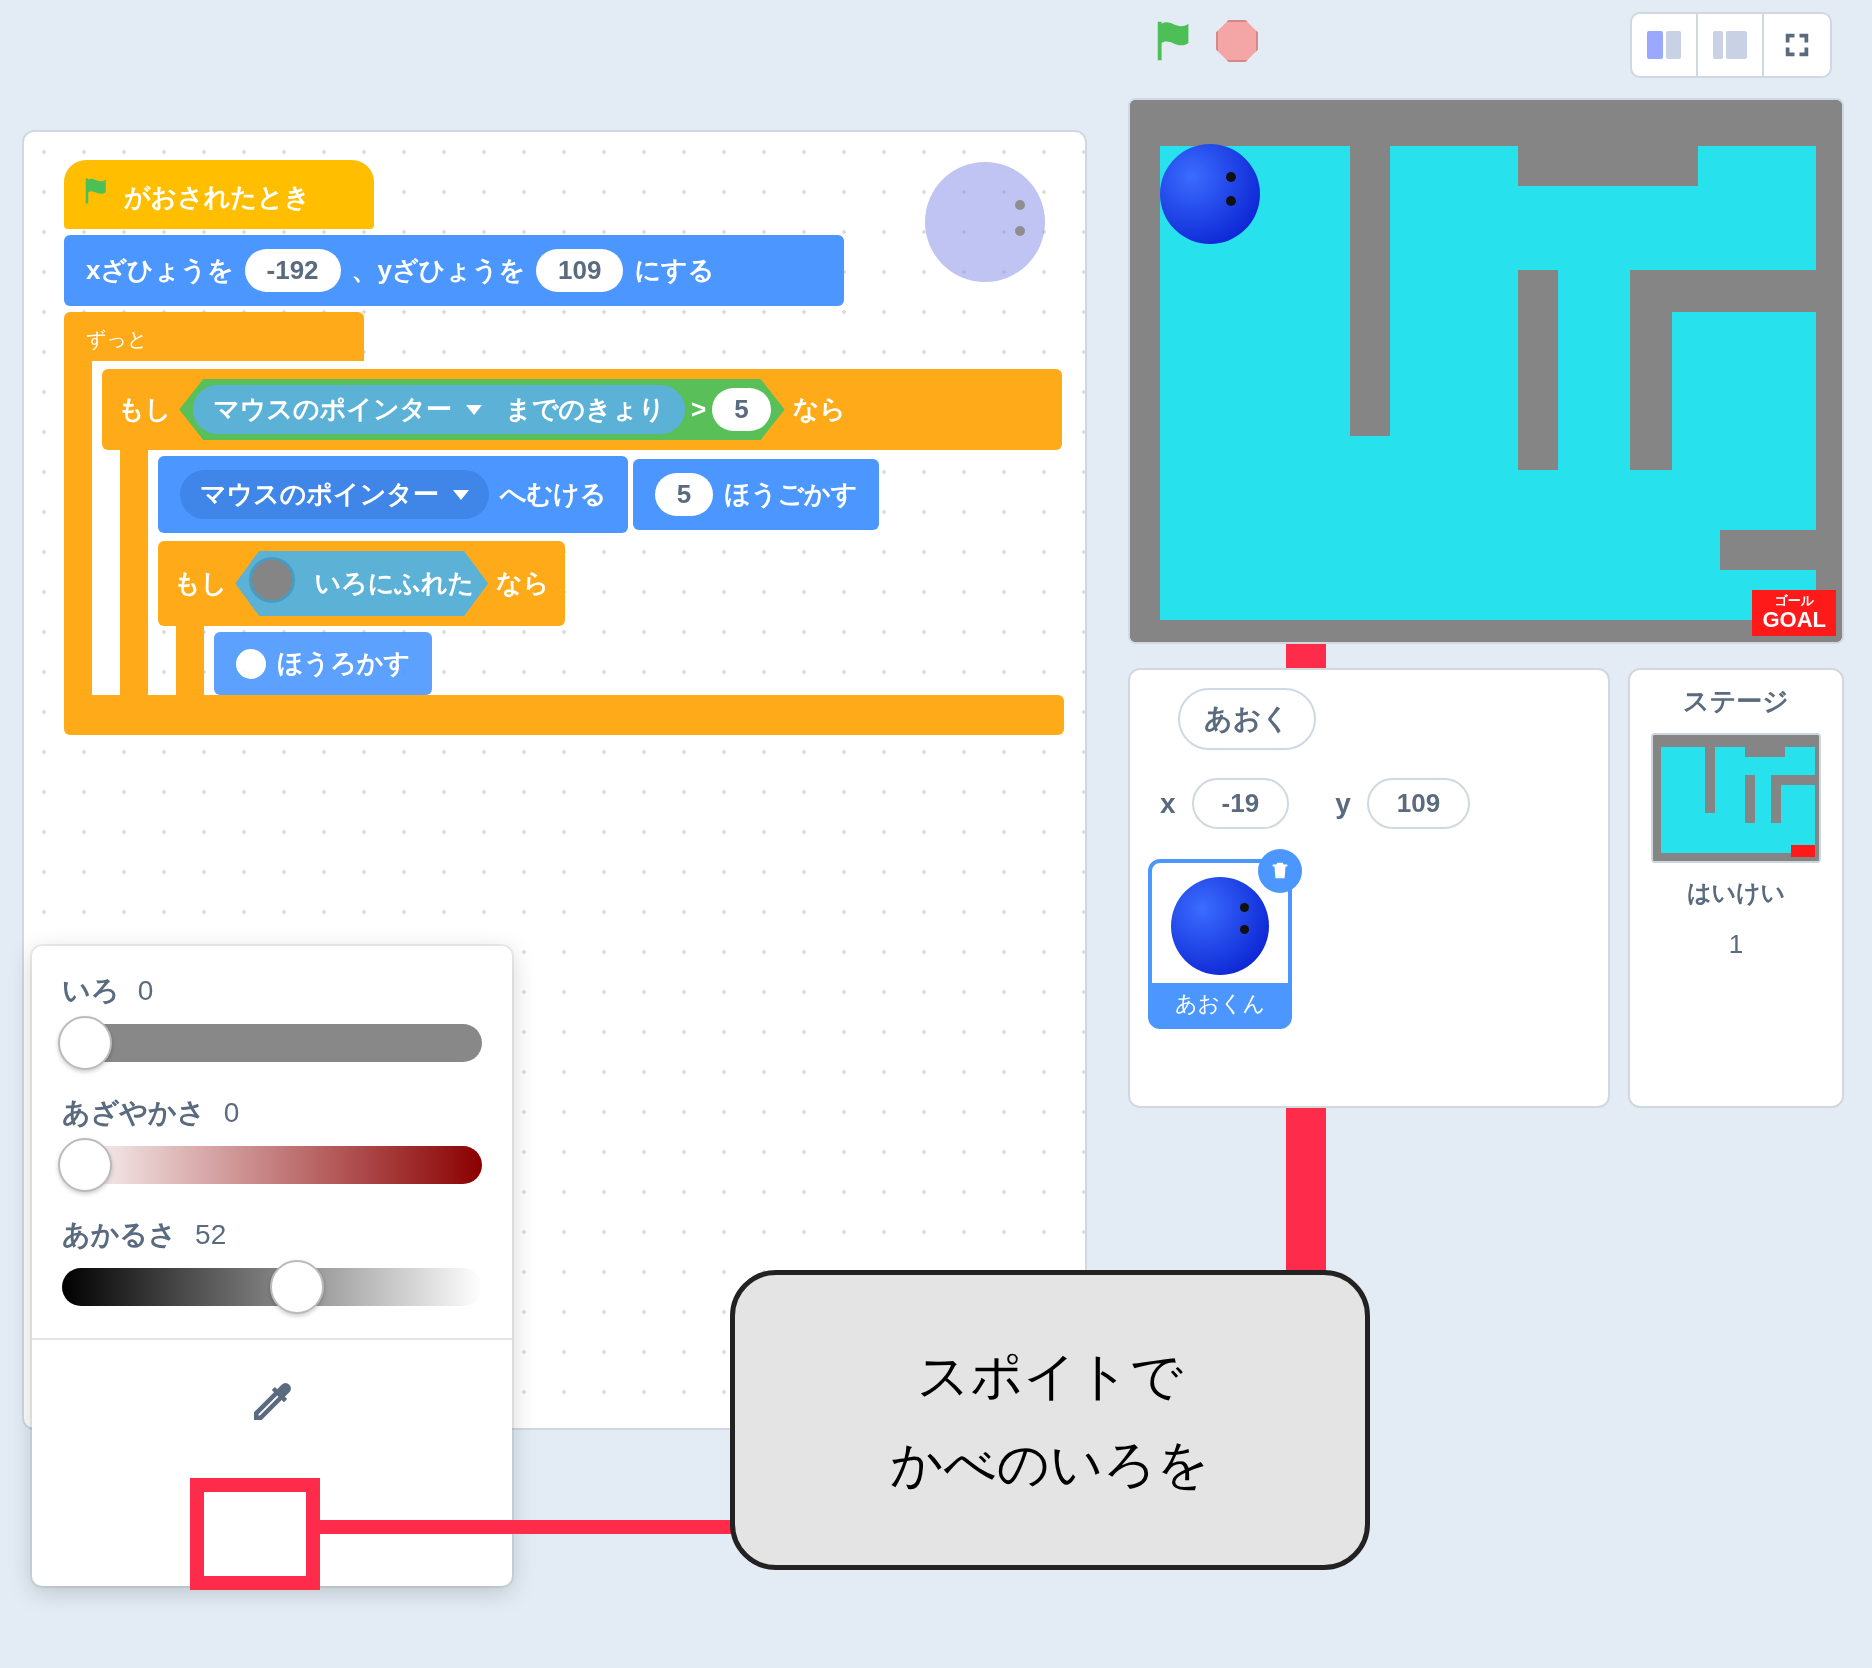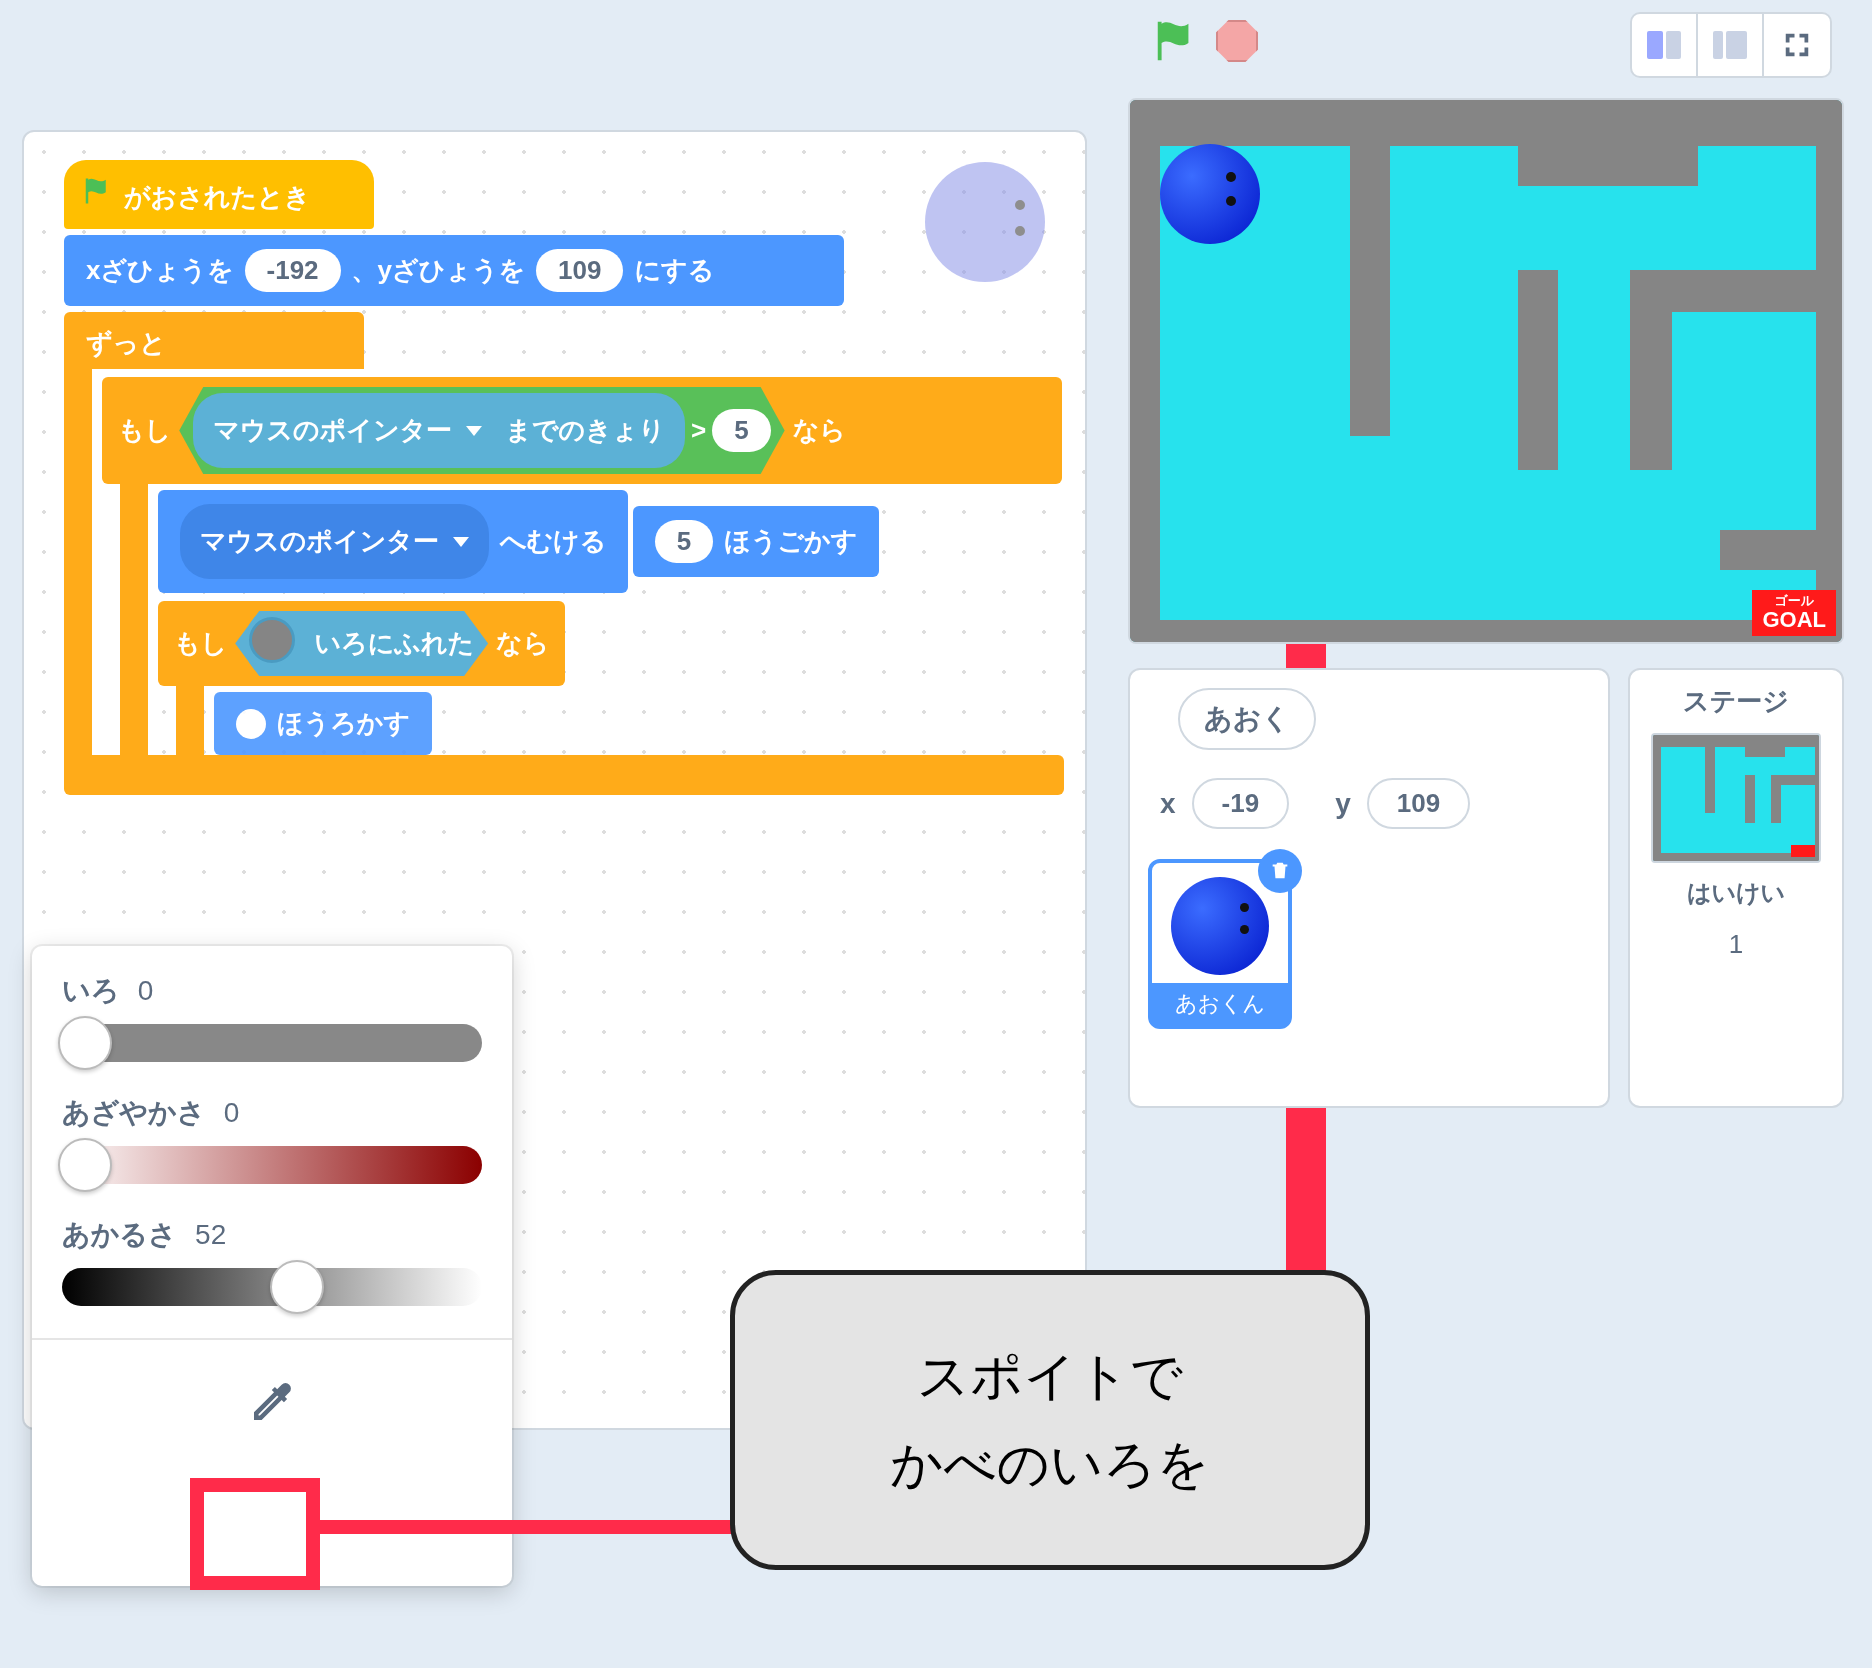--- a/index.html
+++ b/index.html
@@ -32,36 +32,36 @@
 .motion-block {
   background:#4c97ff; color:#fff; font-size:26px; font-weight:600;
   padding: 14px 22px; border-radius:6px; display:inline-flex; align-items:center; gap:11px;
   margin-top:6px;
 }
 .pill {
   background:#fff; color:#5b6b7f; border-radius:30px; padding:6px 22px;
   font-size:26px; font-weight:700; display:inline-block;
 }
 .forever {
-  background:#ffab19; color:#fff; font-size:26px; font-weight:700;
+  background:#ffab19; color:#fff; font-size:20px; font-weight:400;
   padding: 14px 22px 8px 22px; border-radius:6px 6px 0 0; width: 300px; margin-top:6px;
 }
 .forever-body { border-left: 28px solid #ffab19; padding: 0 0 0 10px; }
 .forever-foot { background:#ffab19; height: 40px; width: 1000px; border-radius:0 6px 6px 6px; }
 .if-block {
   background:#ffab19; color:#fff; font-size:26px; font-weight:600;
   padding:10px 16px; border-radius:6px; display:inline-flex; align-items:center; gap:8px;
   margin-top:8px;
 }
 .hex {
   background:#59c059; padding:6px 14px; display:inline-flex; align-items:center; gap:6px;
   clip-path: polygon(24px 0, calc(100% - 24px) 0, 100% 50%, calc(100% - 24px) 100%, 24px 100%, 0 50%);
 }
 .round-reporter {
-  background:#4c97ff; color:#fff; border-radius:30px; padding:20px 20px;
+  background:#4c97ff; color:#fff; border-radius:30px; padding:7px 20px;
   display:inline-flex; align-items:center; gap:8px;
 }
 .sensing { background:#5cb1d6; }
 .sensing .swatch {
   width:46px; height:46px; border-radius:50%; background:#858585;
   display:inline-block; border:3px solid #4a9bc2;
 }
 .dropdown-caret { border-top:10px solid #fff; border-left:8px solid transparent; border-right:8px solid transparent; display:inline-block; margin-left:6px; }
 .if-body { border-left: 28px solid #ffab19; padding-left: 10px; margin-left: 18px; }
 

